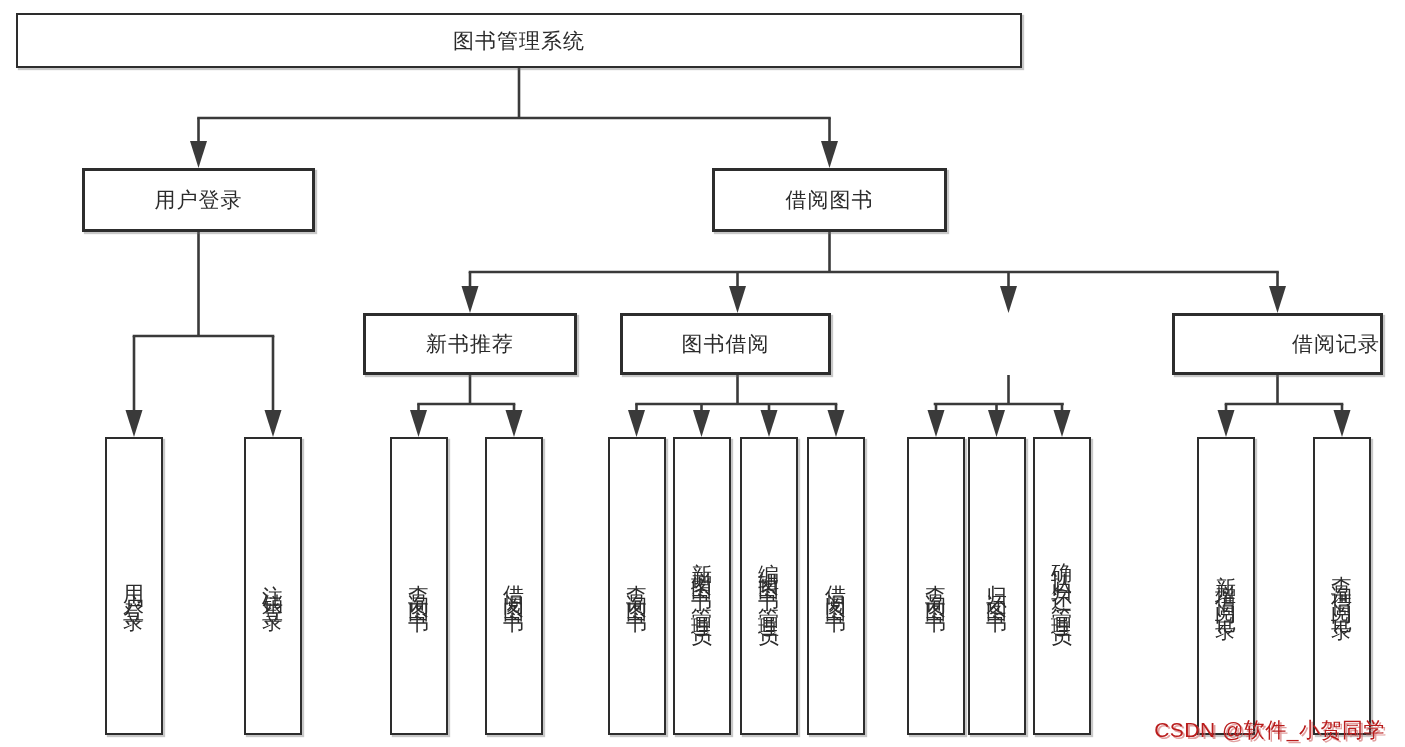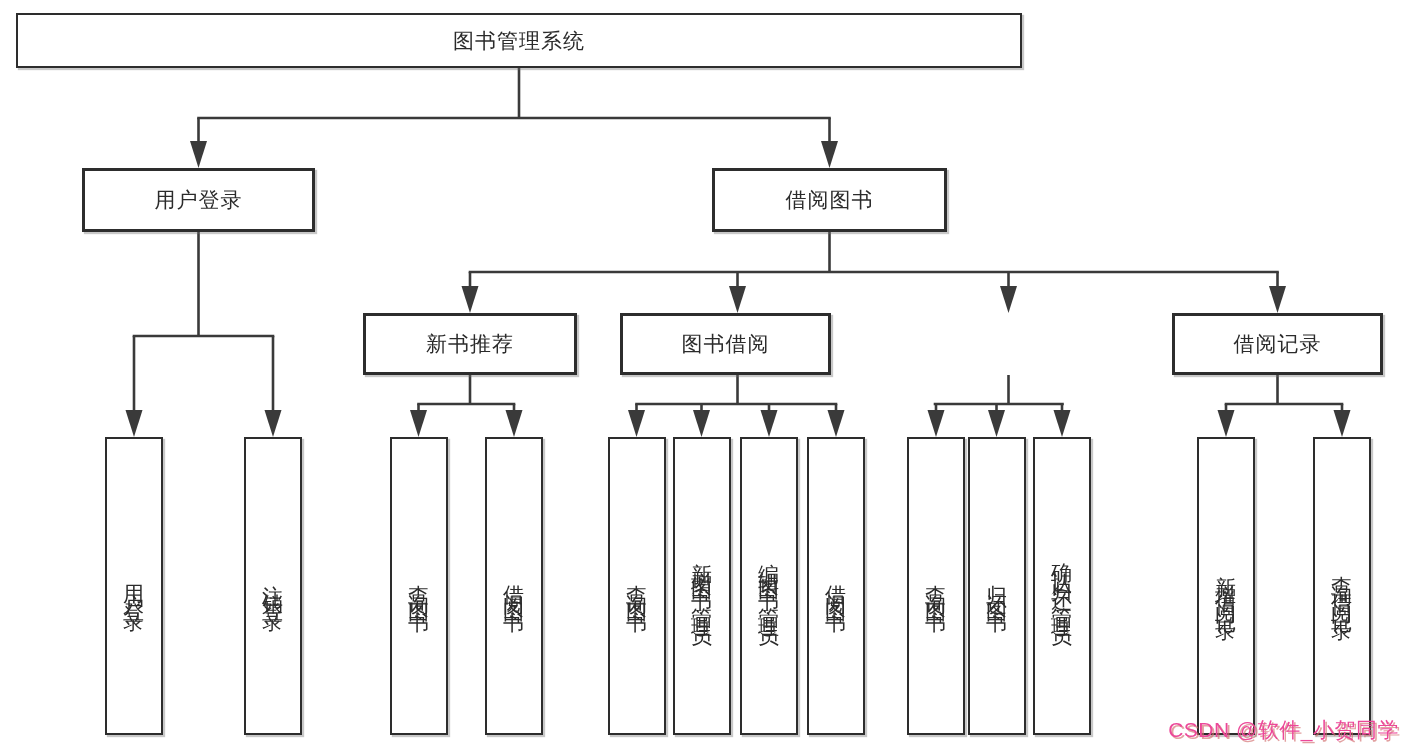--- a/index.html
+++ b/index.html
@@ -39,21 +39,21 @@
     left: 16px; top: 13px; width: 1006px; height: 55px;
     border-width: 2px;
   }
   .box.lvl2 { top: 168px; height: 64px; }
   .box.lvl2.a { left: 82px;  width: 233px; }
   .box.lvl2.b { left: 712px; width: 235px; }
   .box.lvl3 { top: 313px; height: 62px; }
   .box.lvl3.a { left: 363px;  width: 214px; }
   .box.lvl3.b { left: 620px;  width: 211px; }
   .box.lvl3.c { left: 902px;  width: 213px; }
-  .box.lvl3.d { left: 1172px; width: 211px; }
+  .box.lvl3.d { left: 1172px; width: 211px; justify-content: flex-end; }
   .leaf {
     position: absolute;
     box-sizing: border-box;
     top: 437px;
     width: 58px;
     height: 298px;
     background: #ffffff;
     border: 2px solid #2d2d2d;
     box-shadow: 2px 2px 1px rgba(110,110,110,0.38);
     display: flex;
@@ -64,25 +64,25 @@
     writing-mode: vertical-rl;
     text-orientation: mixed;
     font-size: 21px;
     line-height: 1;
     letter-spacing: 9px;
     color: #2b2b2b;
     white-space: nowrap;
   }
   #watermark {
     position: absolute;
-    right: 6px;
+    right: 20px;
     top: 716px;
     font-size: 21px;
     letter-spacing: 0.5px;
-    color: #ec4899;
+    color: #b91c1c;
     text-shadow: 2px 2px 0 rgba(211,110,110,0.65);
     z-index: 10;
     white-space: nowrap;
   }
 </style>
 </head>
 <body>
 
 <div id="stage">
 

